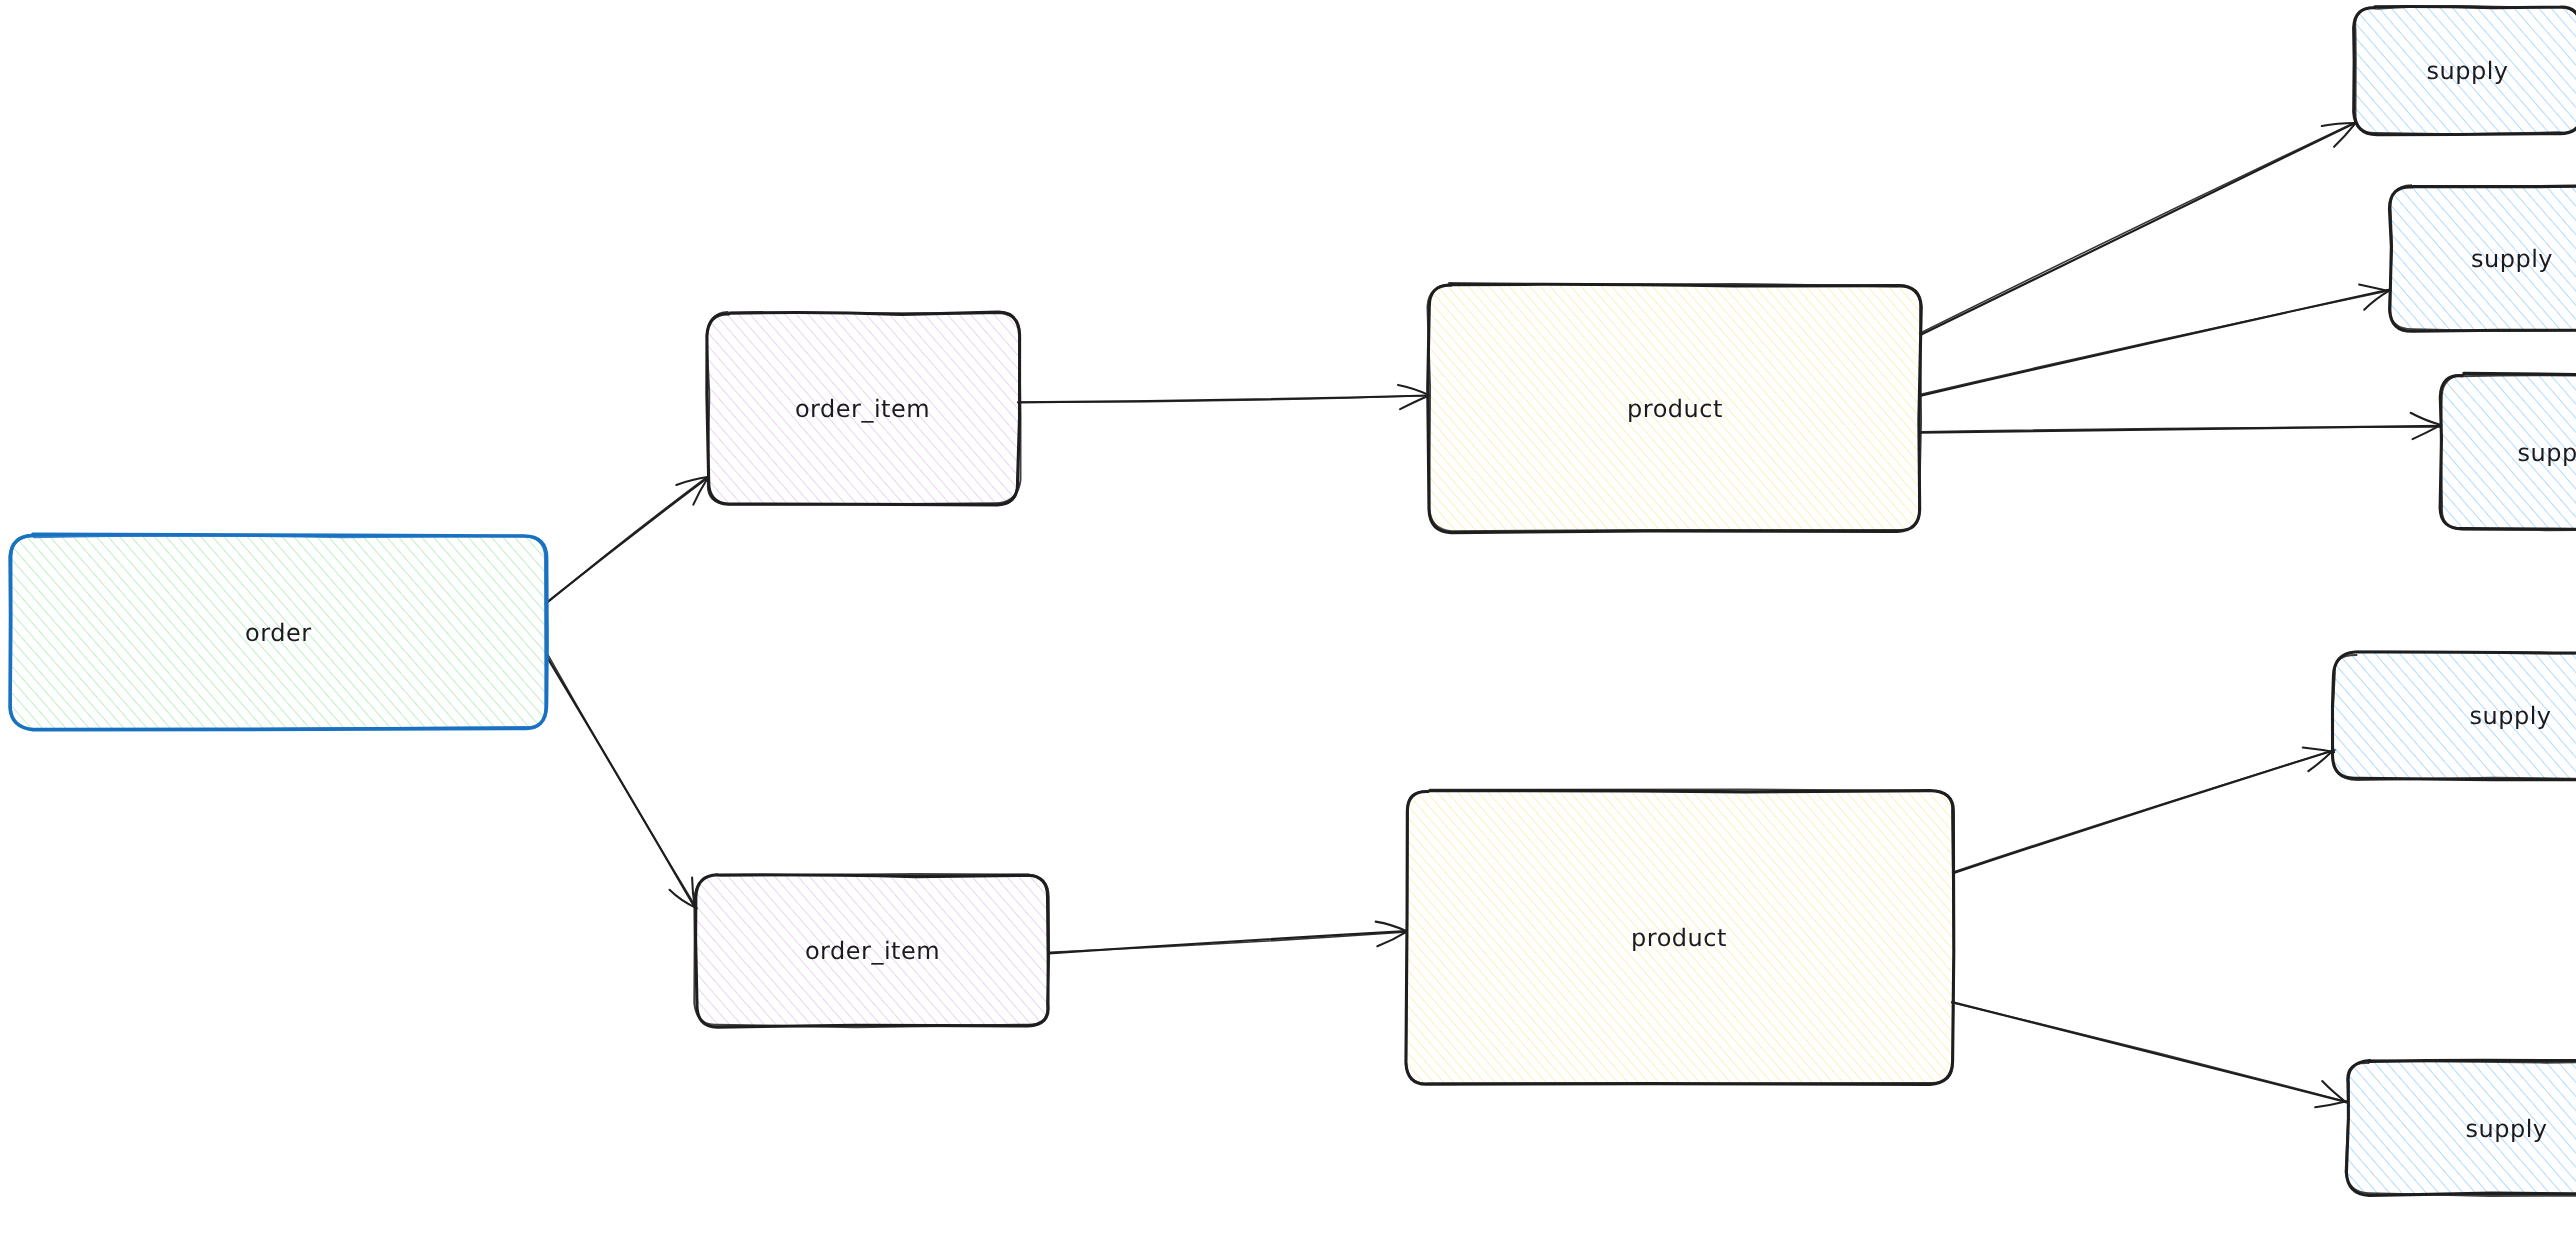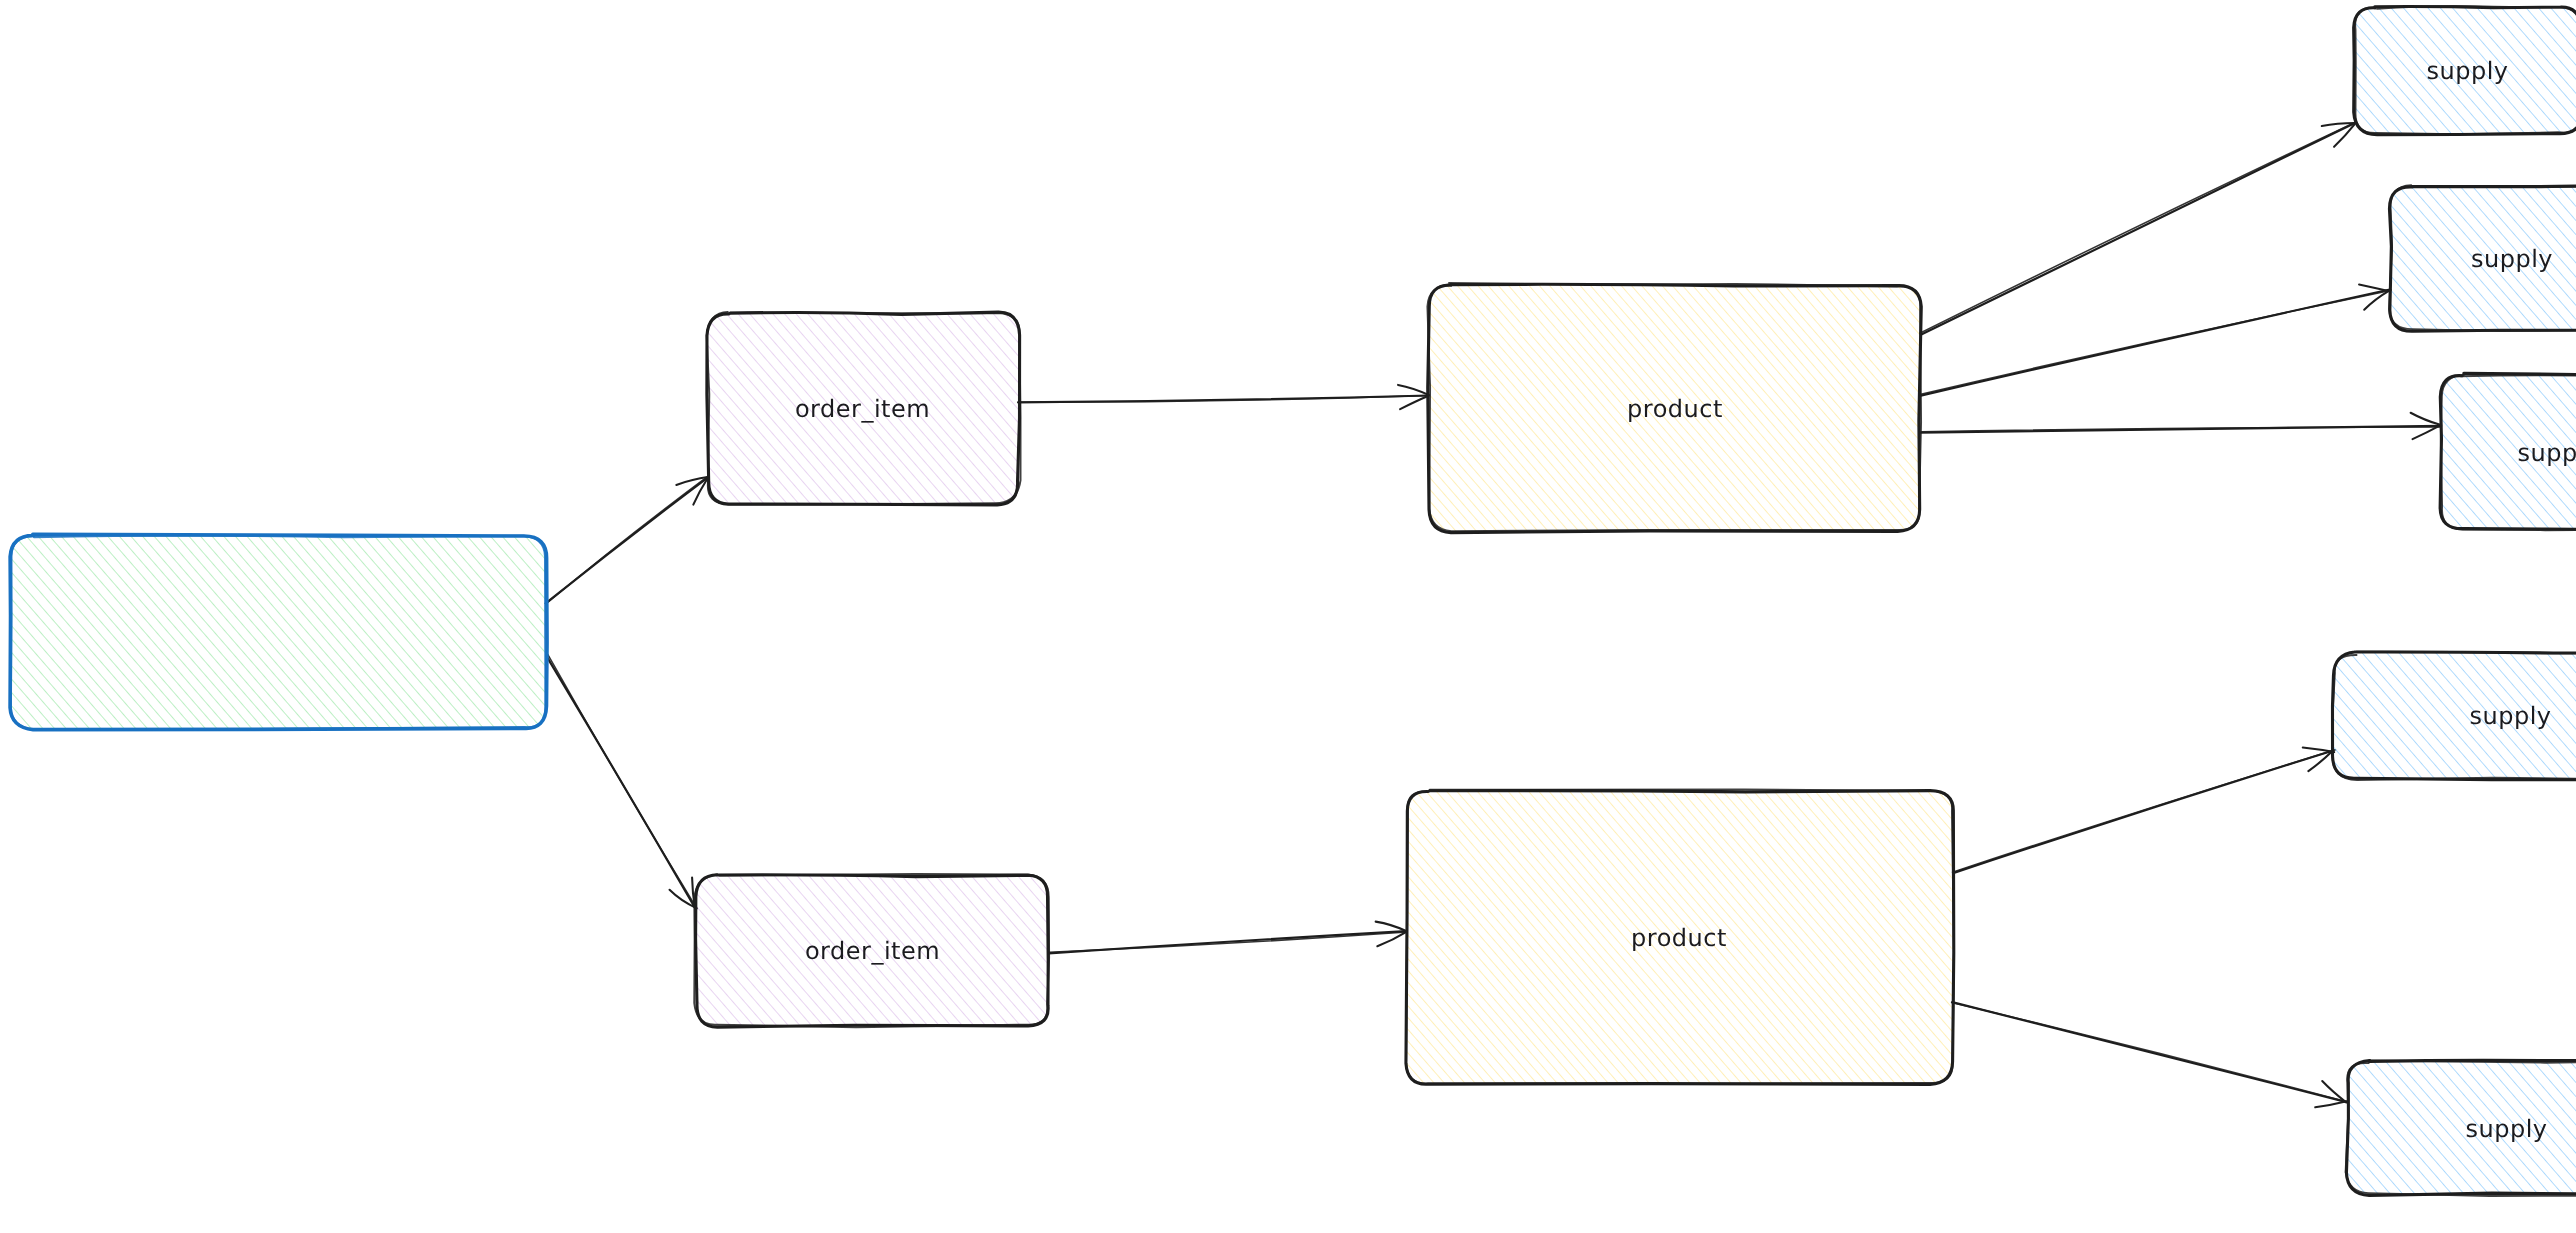--- a/index.html
+++ b/index.html
@@ -167,20 +167,21 @@
           <path d="M 4574.4 1265.3 Q 4773.0 1265.1 4953.3 1268.2 L 5176.2 1268.9 Q 5212.6 1271.0 5219.6 1312.2 L 5217.6 1402.1 L 5217.3 1468.7 Q 5216.3 1511.3 5171.9 1513.4 L 4838.7 1510.2 L 4575.2 1514.3 Q 4527.0 1513.9 4527.7 1467.0 L 4528.7 1371.4 L 4532.2 1306.9 Q 4528.6 1271.1 4574.3 1271.6" fill="none" stroke="#1e1e1e" stroke-width="3.7199999999999998" stroke-linecap="round" stroke-linejoin="round" opacity="0.85"></path>
         </g>
         <g>
           <path d="M 4596.8 2060.0 Q 4773.2 2059.9 4938.6 2061.1 L 5133.9 2062.9 Q 5176.1 2060.7 5174.8 2104.6 L 5177.1 2203.1 L 5174.1 2276.2 Q 5175.1 2320.9 5133.1 2319.7 L 4834.5 2319.3 L 4599.5 2319.7 Q 4555.1 2318.5 4557.0 2278.5 L 4556.3 2169.4 L 4556.9 2103.8 Q 4556.2 2061.9 4598.4 2062.6" fill="url(#hatch-blue)" stroke="none"></path>
           <path d="M 4598.8 2060.8 Q 4774.1 2057.7 4939.0 2059.4 L 5134.8 2058.5 Q 5175.0 2061.6 5175.6 2103.2 L 5175.7 2201.4 L 5177.9 2275.1 Q 5177.9 2318.5 5134.7 2318.6 L 4837.5 2316.6 L 4598.8 2321.2 Q 4556.6 2319.0 4554.7 2277.1 L 4558.5 2171.1 L 4558.4 2102.2 Q 4554.1 2063.1 4599.9 2059.2" fill="none" stroke="#1e1e1e" stroke-width="6" stroke-linecap="round" stroke-linejoin="round"></path>
           <path d="M 4598.7 2059.0 Q 4774.2 2060.6 4940.4 2063.3 L 5133.2 2061.4 Q 5174.7 2062.7 5179.2 2099.8 L 5176.4 2201.2 L 5176.8 2276.5 Q 5175.7 2316.2 5136.4 2320.9 L 4832.8 2322.3 L 4597.5 2316.5 Q 4559.0 2315.7 4553.1 2275.7 L 4558.2 2165.9 L 4556.5 2100.8 Q 4552.9 2060.4 4597.7 2064.1" fill="none" stroke="#1e1e1e" stroke-width="3.7199999999999998" stroke-linecap="round" stroke-linejoin="round" opacity="0.85"></path>
         </g>
       </g>
   </svg>
 <div class="node-hit" style="left: 10.3px; top: 536px; width: 536px; height: 193px;"></div>
+    <div class="node-label" style="left: 10.3px; top: 536px; width: 536px; height: 193px;">order</div>
     <div class="node-hit" style="left: 707px; top: 313px; width: 311px; height: 191px;"></div>
     <div class="node-label" style="left: 707px; top: 313px; width: 311px; height: 191px;">order_item</div>
     <div class="node-hit" style="left: 696px; top: 876px; width: 353px; height: 150px;"></div>
     <div class="node-label" style="left: 696px; top: 876px; width: 353px; height: 150px;">order_item</div>
     <div class="node-hit" style="left: 1429px; top: 285px; width: 492px; height: 247px;"></div>
     <div class="node-label" style="left: 1429px; top: 285px; width: 492px; height: 247px;">product</div>
     <div class="node-hit" style="left: 1406px; top: 791px; width: 546px; height: 294px;"></div>
     <div class="node-label" style="left: 1406px; top: 791px; width: 546px; height: 294px;">product</div>
     <div class="node-hit" style="left: 2354px; top: 7.2px; width: 227px; height: 127px;"></div>
     <div class="node-label" style="left: 2354px; top: 7.2px; width: 227px; height: 127px;">supply</div>

